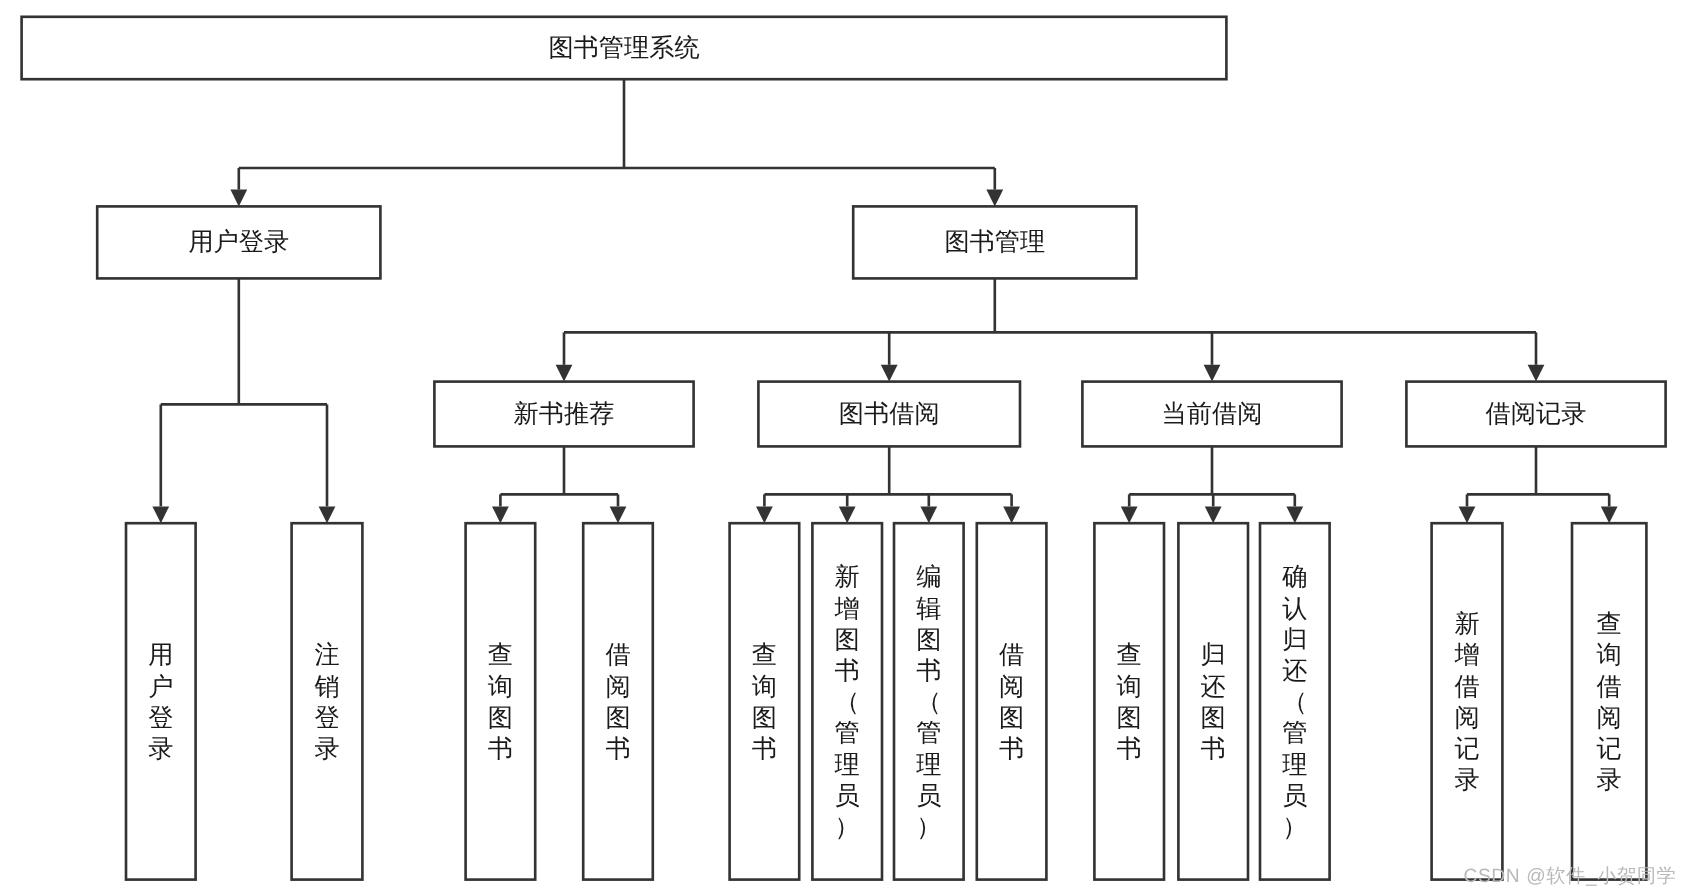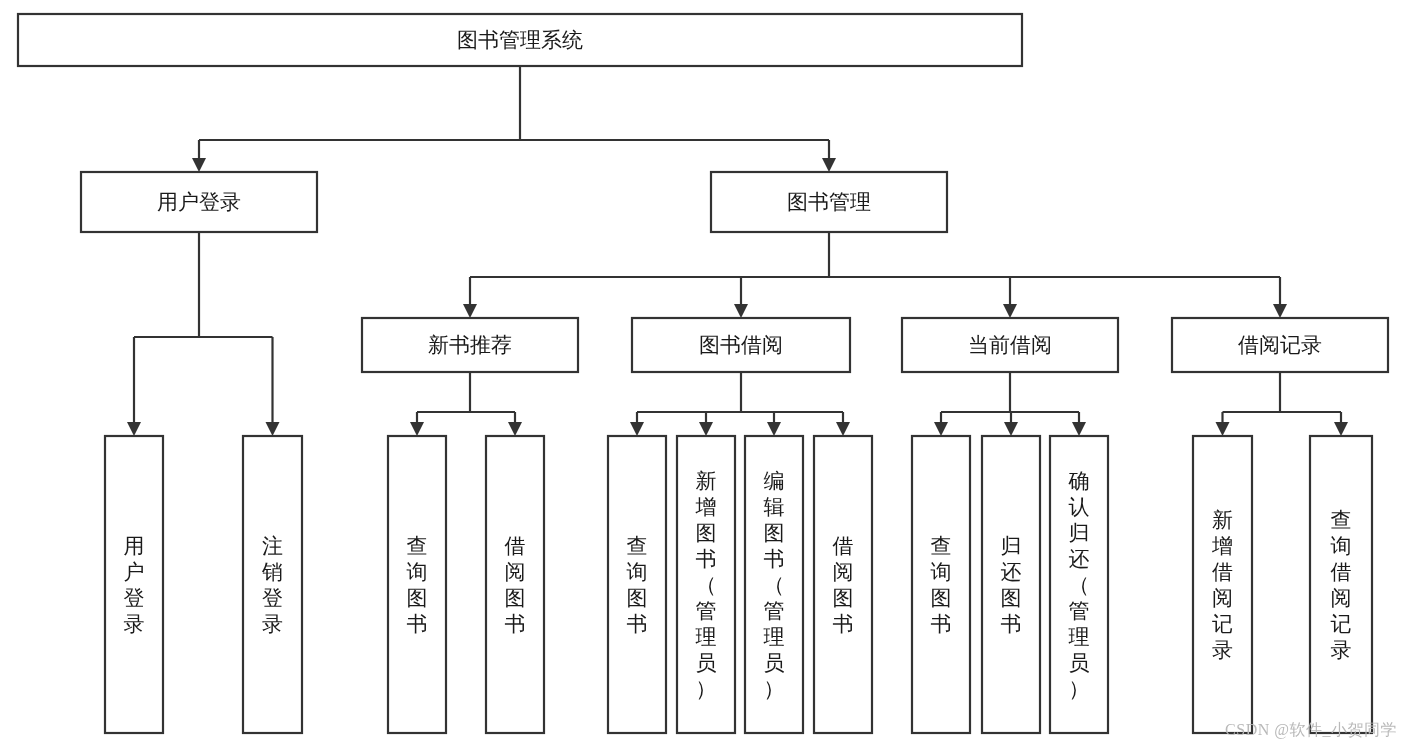--- a/index.html
+++ b/index.html
@@ -52,21 +52,21 @@
   .node-label-v {
     font-family: "DejaVu Sans", "Liberation Sans", sans-serif;
     font-size: 21px;
     fill: #1a1a1a;
     text-anchor: middle;
   }
   .watermark {
     position: absolute;
     right: 8px;
     bottom: 6px;
-    font-family: Liberation Serif, serif;
+    font-family: Liberation Sans, sans-serif;
     font-size: 16px;
     color: #b9b9b9;
     letter-spacing: 0.5px;
     white-space: nowrap;
     user-select: none;
   }
 </style>
 </head>
 <body>
 

